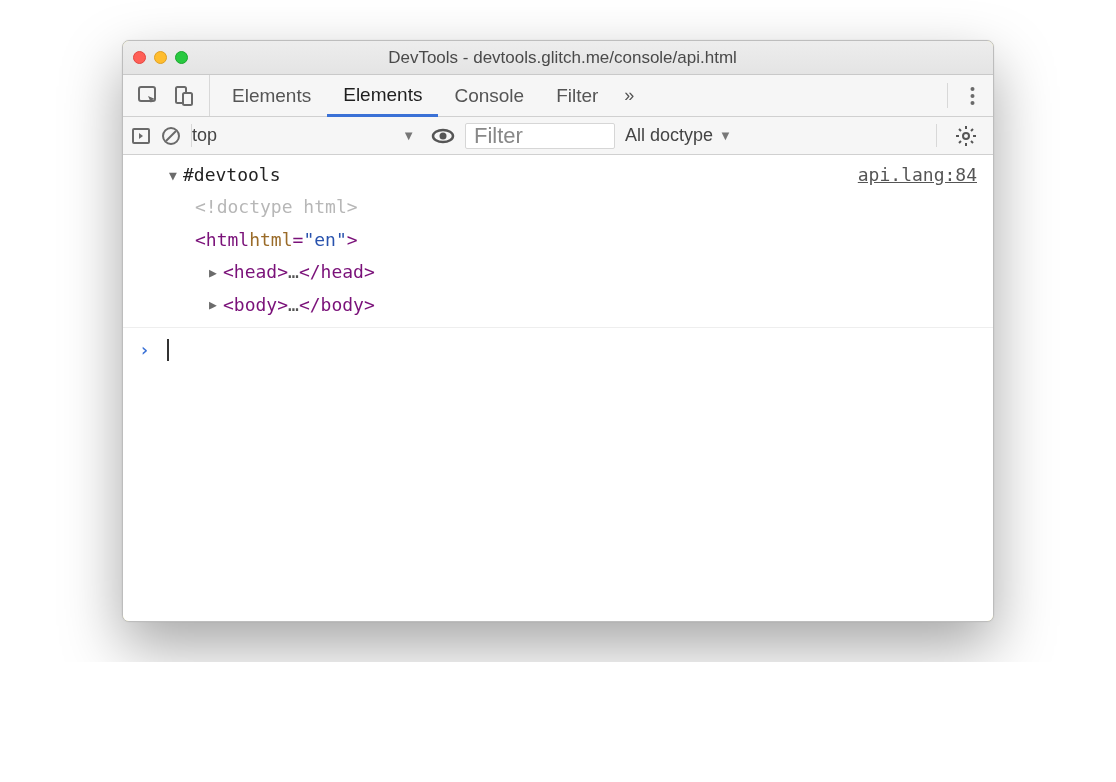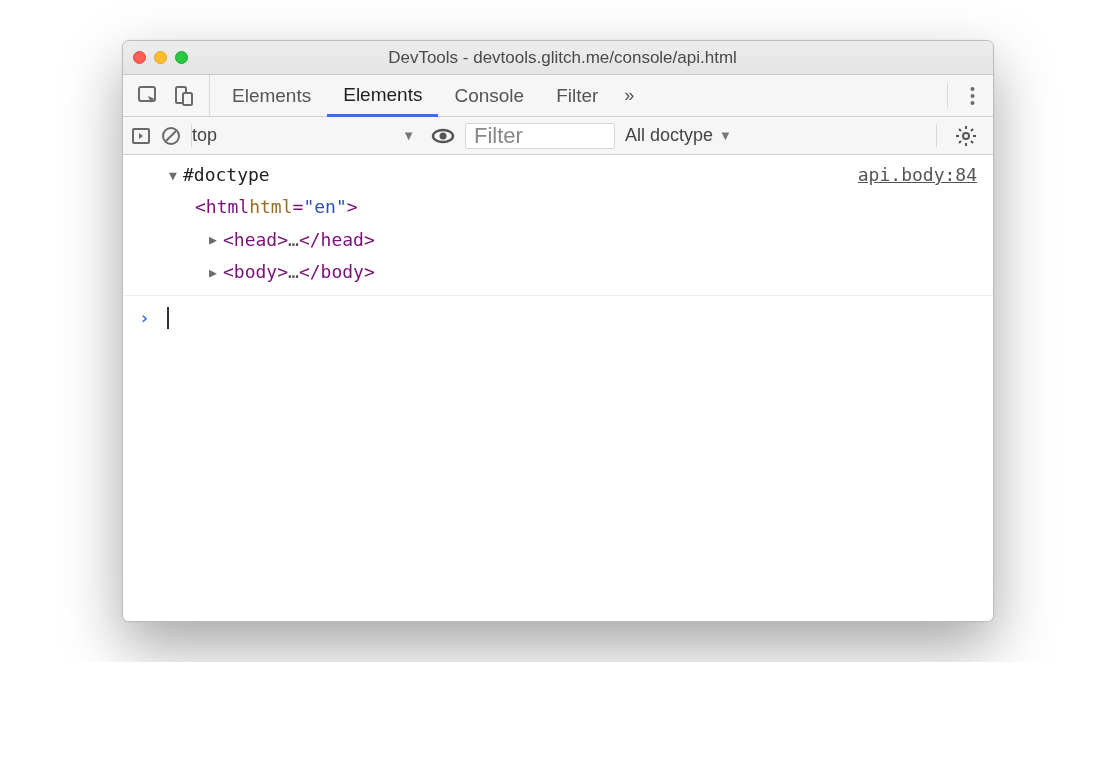--- a/index.html
+++ b/index.html
@@ -257,43 +257,44 @@
         </g>
       </svg>
     </span>
   </div>
 
   <div class="console">
     <div class="entry">
       <div class="tree">
         <div class="row">
           <span class="caret open"></span>
-          <span class="node-doc">#doctype</span>
-        </div>
+          <span class="node-doc">#devtools</span>
+        </div>
+        <div class="row doctype">&lt;!doctype html&gt;</div>
         <div class="row indent1">
           <span class="tag">&lt;html </span>
             <span class="attrname">html</span>
             <span class="tag">=</span>
             <span class="attrval">"en"</span>
             <span class="tag">&gt;</span>
         </div>
         <div class="row indent2">
           <span class="caret closed"></span>
           <span class="tag">&lt;head&gt;</span>
             <span class="ellipsis">…</span>
             <span class="tag">&lt;/head&gt;</span>
         </div>
         <div class="row indent2">
           <span class="caret closed"></span>
           <span class="tag">&lt;body&gt;</span>
             <span class="ellipsis">…</span>
             <span class="tag">&lt;/body&gt;</span>
         </div>
       </div>
-      <div class="srclink">api.body:84</div>
+      <div class="srclink">api.lang:84</div>
     </div>
     <div class="promptline">
       <span class="pchevron">›</span>
       <span class="cursor"></span>
     </div>
   </div>
 
 </div>
 
 </body></html>

